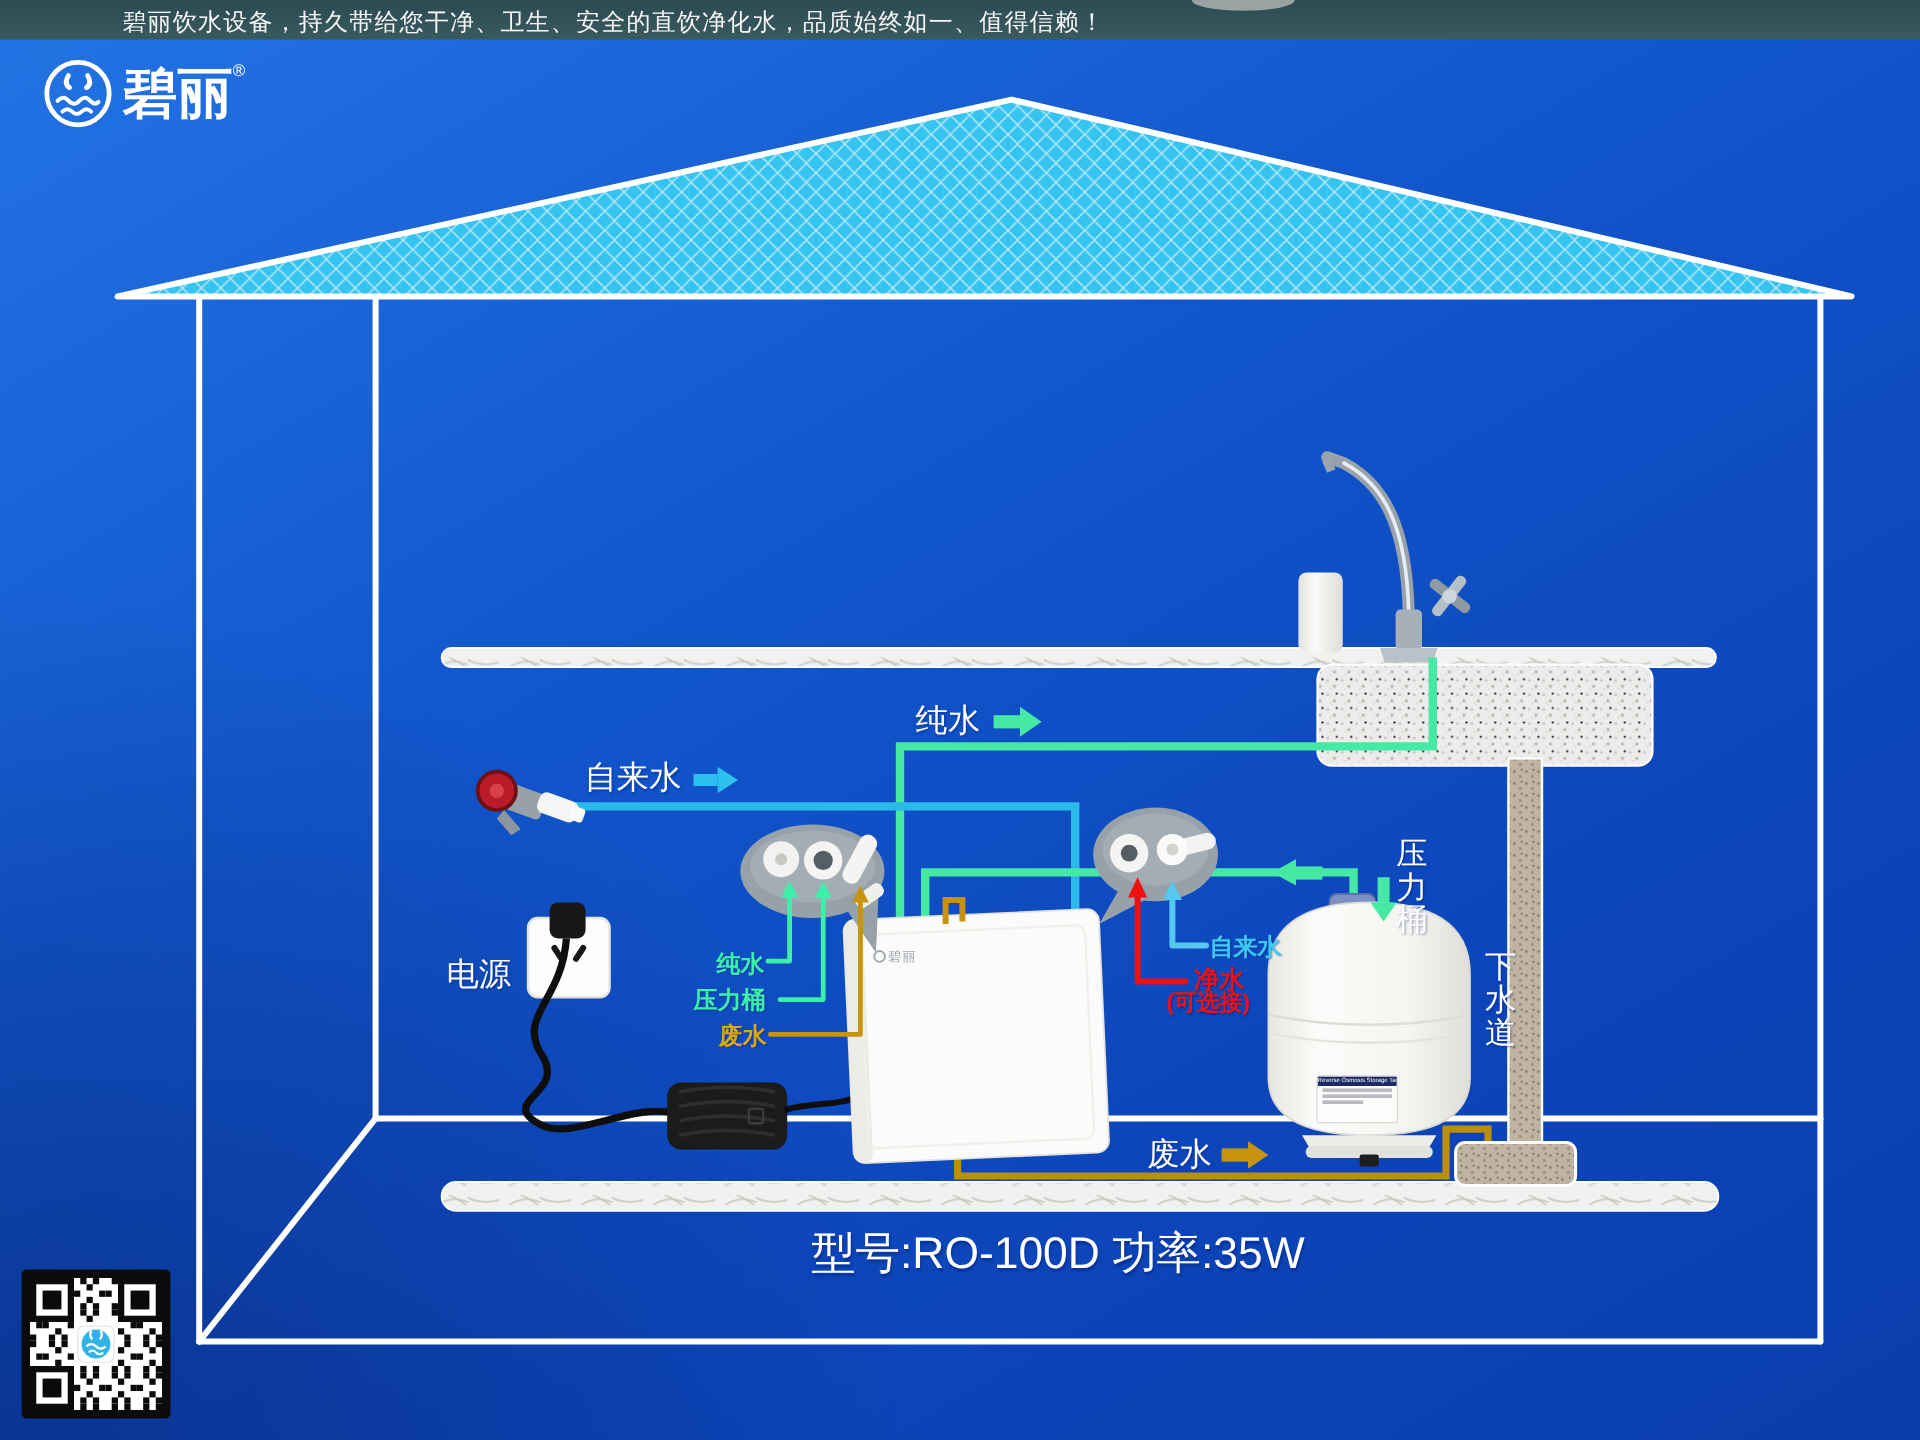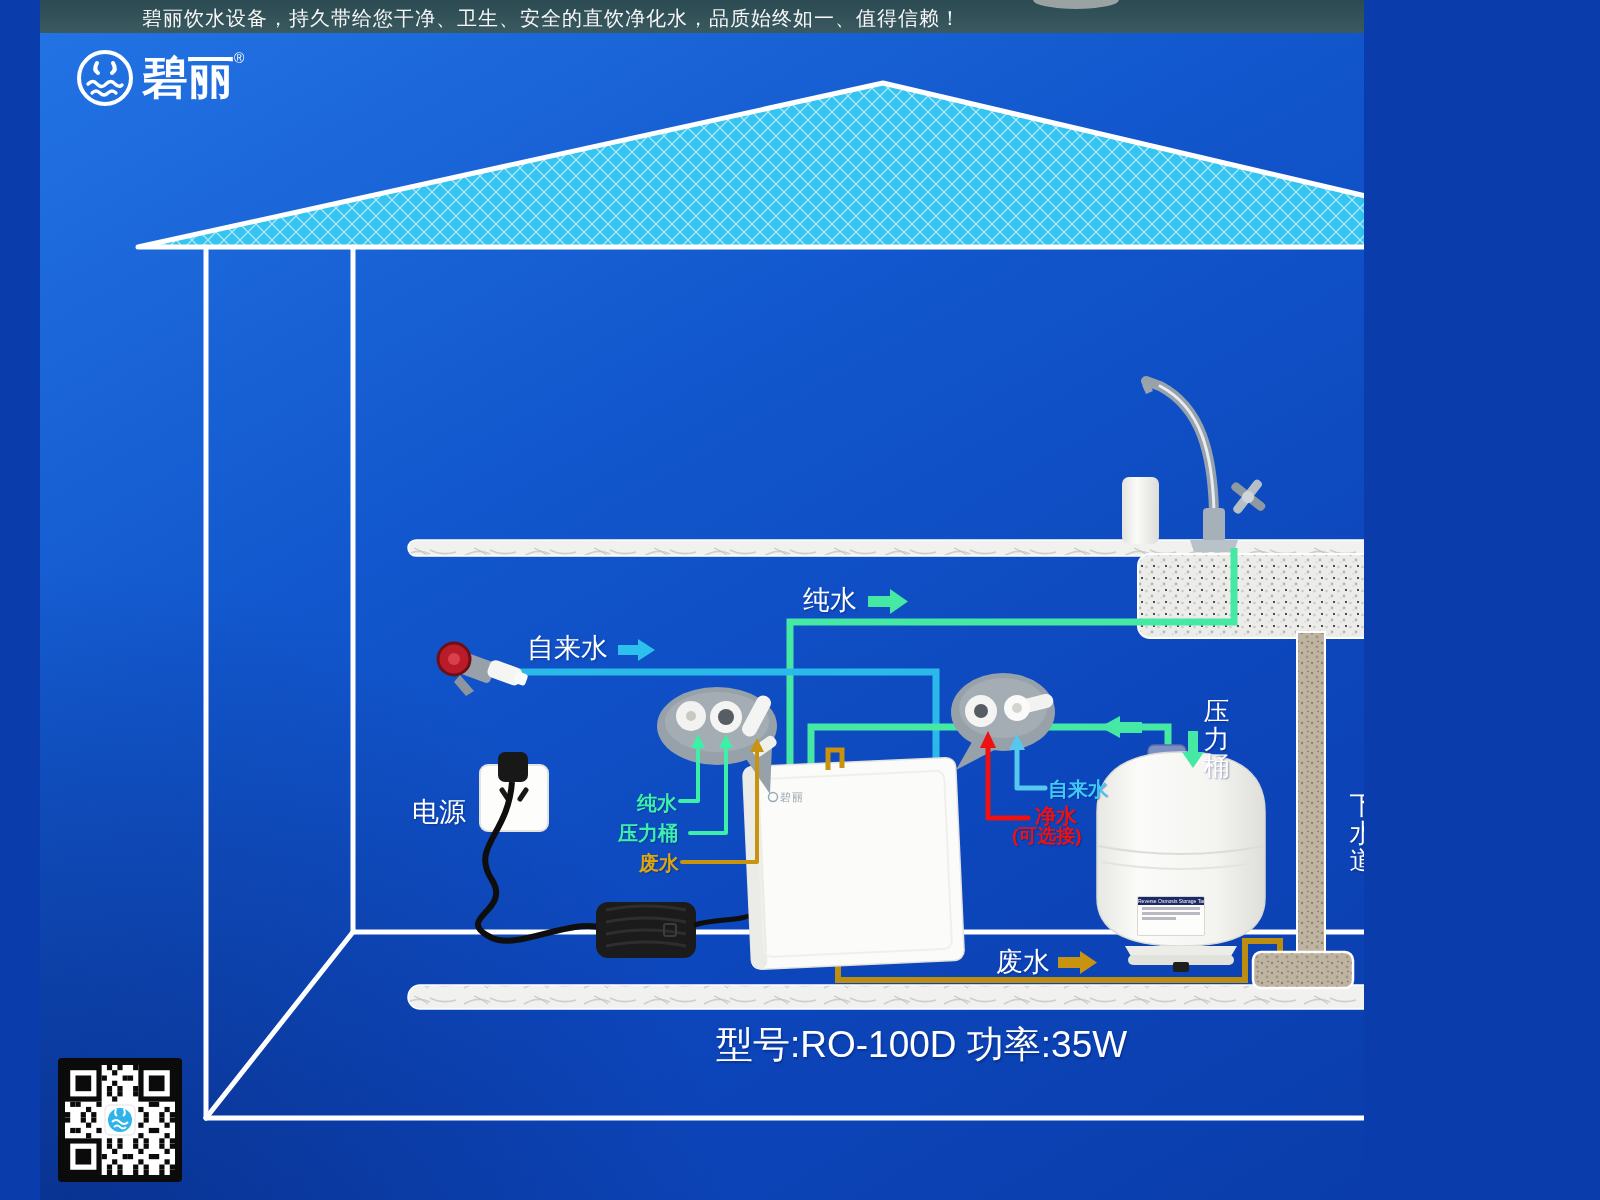--- a/index.html
+++ b/index.html
@@ -1,18 +1,18 @@
 <!DOCTYPE html>
 <html><head>
 <meta charset="utf-8">
 <style>
   html,body{margin:0;padding:0;background:#0a3dab;}
-  .stage{position:relative;width:1324px;height:1200px;overflow:hidden;
+  .stage{position:relative;width:1600px;height:1200px;overflow:hidden;
     font-family:"Liberation Sans","DejaVu Sans",sans-serif;
-    background:linear-gradient(150deg,#2374e4 0%,#1257cd 38%,#0d47bd 68%,#0a3dab 100%);margin-left:40px;}
+    background:linear-gradient(150deg,#2374e4 0%,#1257cd 38%,#0d47bd 68%,#0a3dab 100%);}
   .stage::after{content:"";position:absolute;inset:0;pointer-events:none;
     background:radial-gradient(circle at 0% 105%,rgba(0,8,60,.38),transparent 38%);}
   .banner{position:absolute;left:0;top:0;width:1600px;height:33px;
     background:linear-gradient(#2b4a52,#3a5a60);z-index:6;}
   .banner-text{position:absolute;left:102px;top:5px;font-size:20px;color:#f7f7f7;letter-spacing:1px;}
   .hump{position:absolute;left:993px;top:-9px;width:86px;height:18px;border-radius:50%;
     background:#9aa3a2;z-index:7;}
   .brand{position:absolute;left:34px;top:46px;z-index:8;display:flex;align-items:flex-start;}
   .brand-name{font-size:46px;font-weight:bold;color:#fff;margin-left:6px;line-height:62px;}
   .brand-reg{font-size:14px;color:#fff;margin-top:4px;}
@@ -257,21 +257,21 @@
 
   <div class="lbl sm green" style="left:597px;top:790px;">纯水</div>
   <div class="lbl sm green" style="left:578px;top:820px;">压力桶</div>
   <div class="lbl sm gold" style="left:599px;top:850px;">废水</div>
 
   <div class="lbl sm cyan" style="left:1008px;top:776px;">自来水</div>
   <div class="lbl sm red" style="left:995px;top:802px;font-size:21px;">净水</div>
   <div class="lbl sm red" style="left:972px;top:823px;font-size:19px;text-align:center;">(可选接)</div>
 
   <div class="lbl vlabel" style="left:1162px;top:698px;">压力桶</div>
-  <div class="lbl vlabel" style="left:1308px;top:792px;">下水道</div>
+  <div class="lbl vlabel" style="left:1236px;top:792px;">下水道</div>
 
   <div class="plate">
     <div class="plate-h">Reverse Osmosis Storage Tank</div>
     <div class="plate-l"></div>
     <div class="plate-l"></div>
     <div class="plate-l short"></div>
   </div>
 
   <div class="mlogo">碧丽</div>
 

